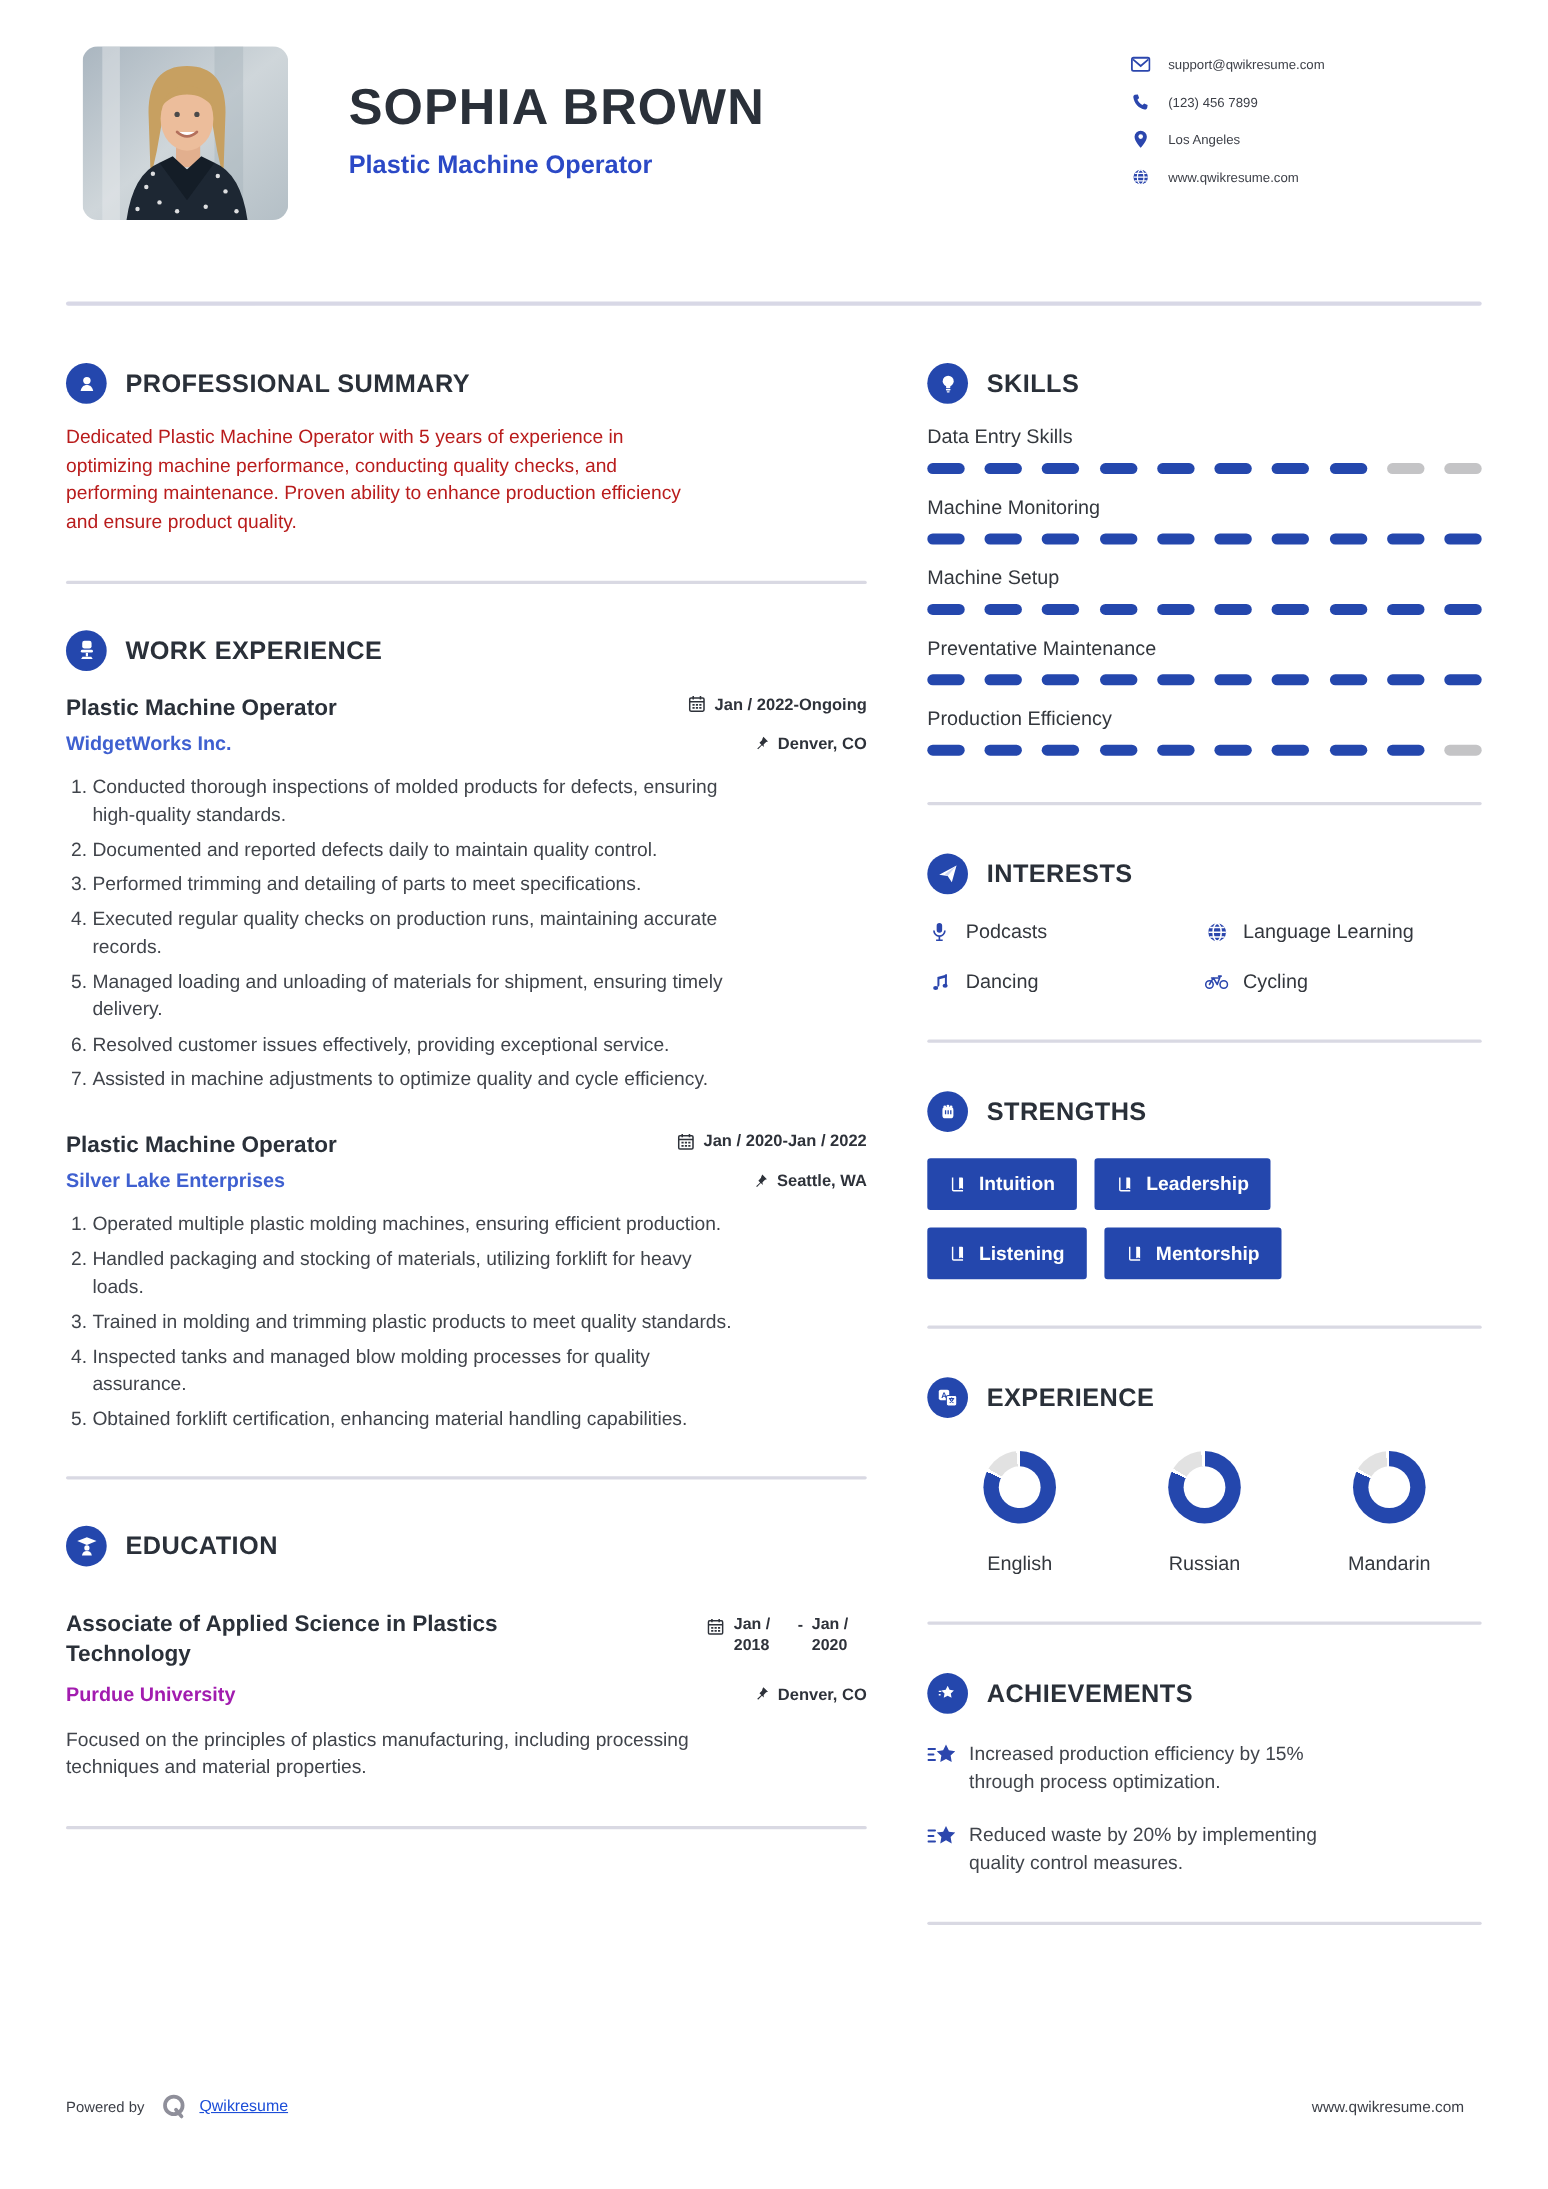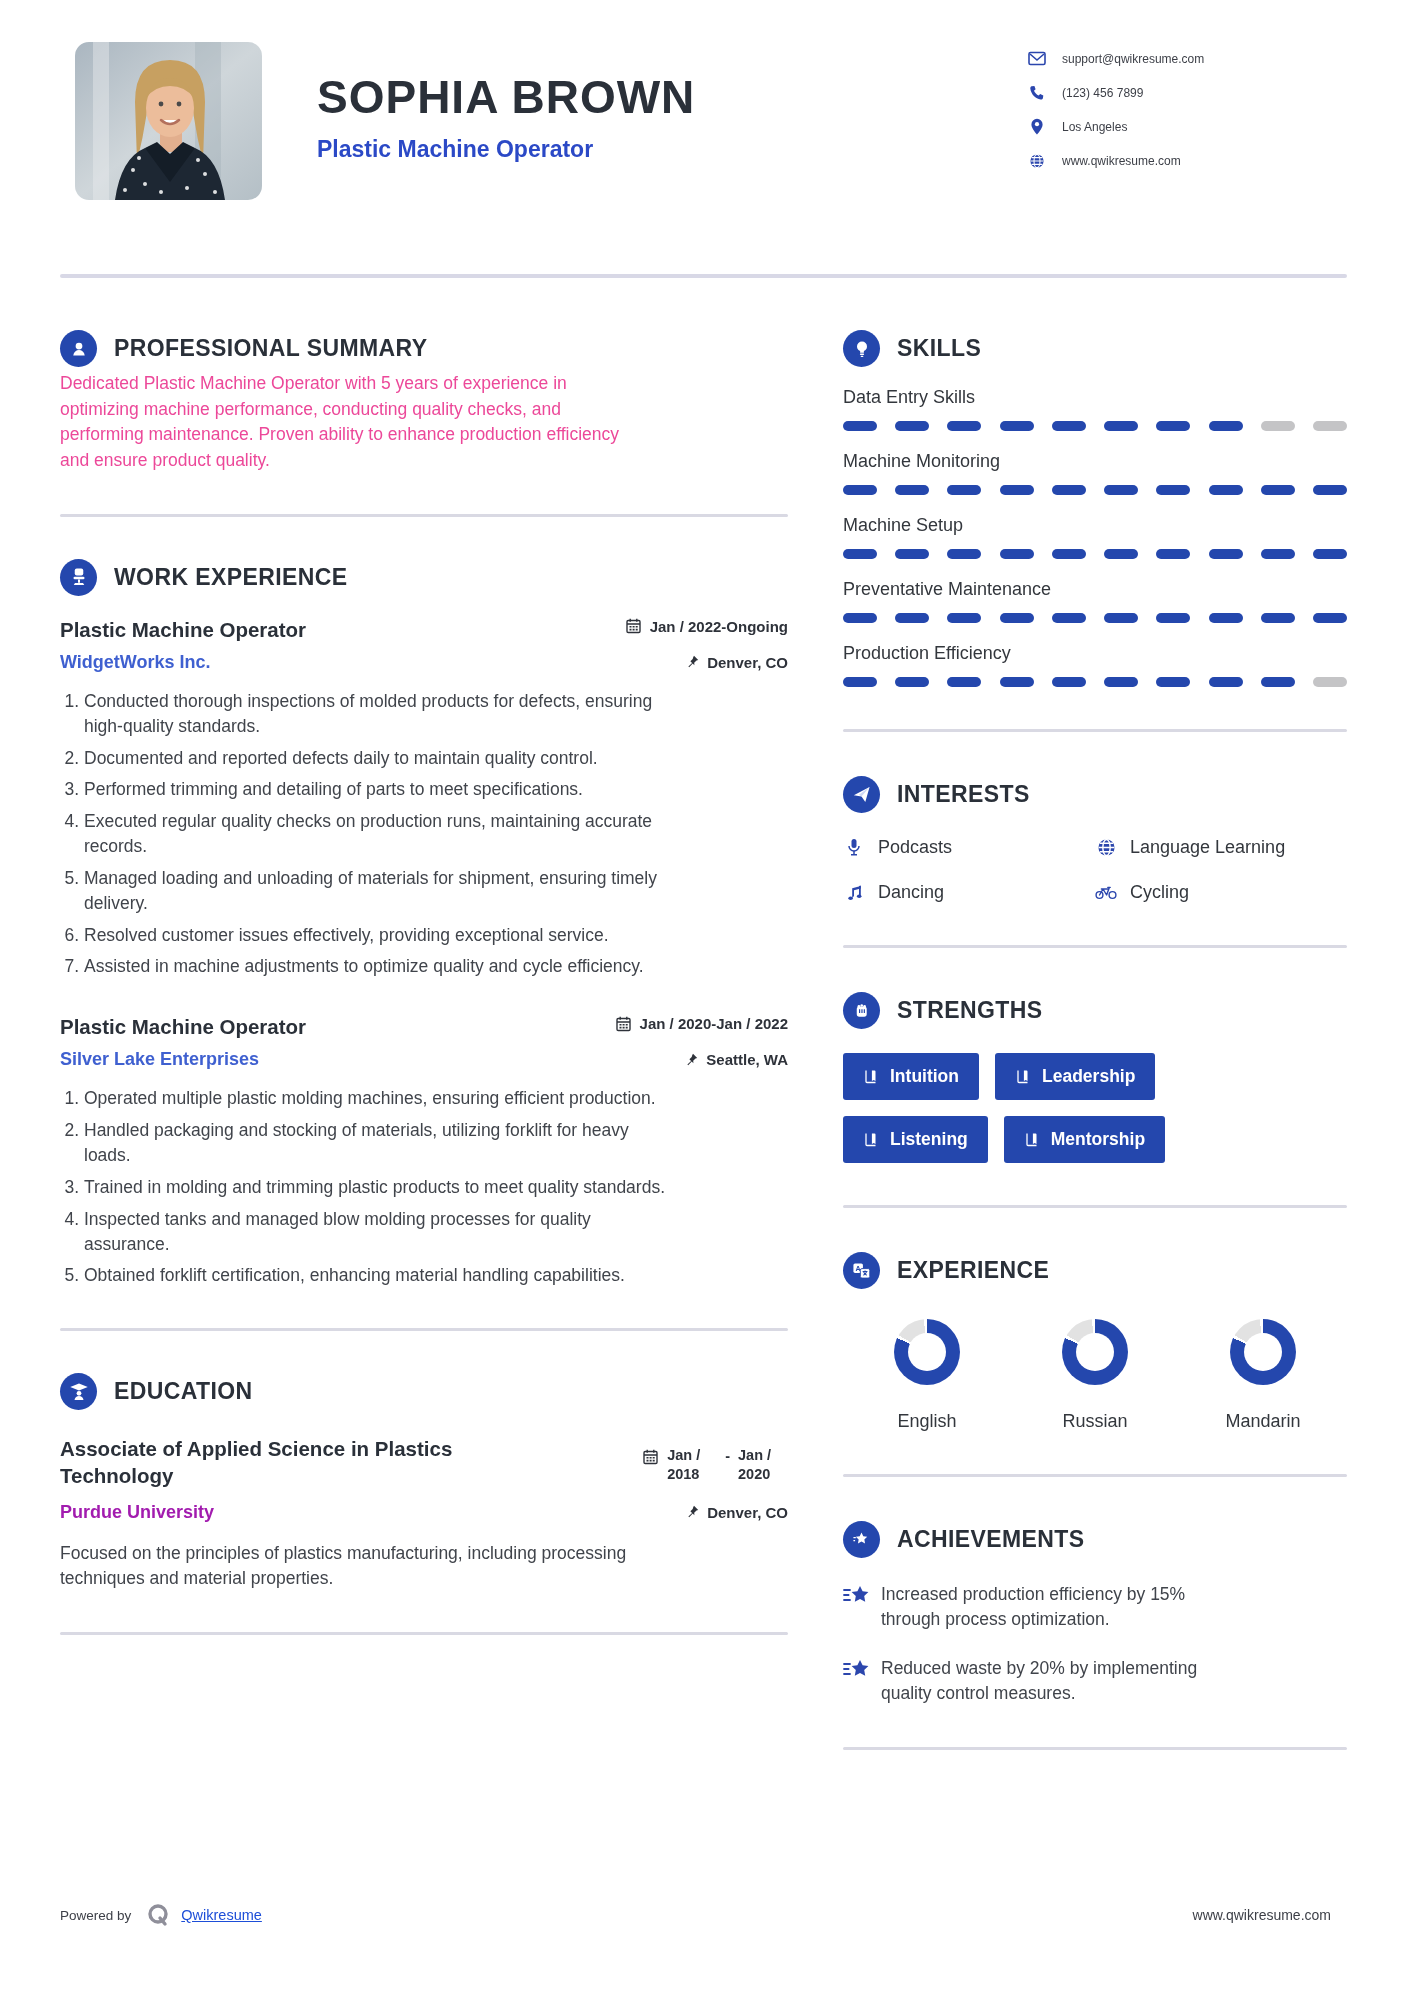--- a/index.html
+++ b/index.html
@@ -24,41 +24,41 @@
 
   
   .columns { display:flex; padding:52px 60px 0 60px; }
   .col-left { width:728px; flex:0 0 auto; }
   .col-right { margin-left:55px; flex:1; }
 
   .sec-head { display:flex; align-items:center; }
   .sec-badge { width:37px; height:37px; border-radius:50%; background:#2447ad; display:flex; align-items:center; justify-content:center; flex:0 0 auto; }
   .sec-title { margin-left:17px; font-size:23px; font-weight:800; letter-spacing:.4px; color:#2a3039; }
 
-  .summary-text { margin-top:4px; font-size:17.5px; line-height:1.47; color:#ec4899; max-width:565px; }
+  .summary-text { margin-top:18px; font-size:17.5px; line-height:1.47; color:#b91c1c; max-width:565px; }
 
   .lrule { margin:40px 0 42px 0; }
   .rrule { margin:42px 0 44px 0; }
 
   
   .job { margin-top:22px; }
   .job-line1 { display:flex; align-items:flex-start; }
   .job-name { font-size:20.5px; font-weight:700; color:#2a3039; }
   .job-meta { margin-left:auto; display:flex; align-items:center; font-size:15px; font-weight:600; color:#2e323a; white-space:nowrap; }
   .job-meta .micon { margin-right:9px; display:flex; }
   .job-line2 { display:flex; align-items:center; margin-top:10px; }
   .company { font-size:18px; color:#3f60d0; font-weight:600; cursor:pointer; }
   .loc-meta { margin-left:auto; display:flex; align-items:center; font-size:15px; font-weight:600; color:#2e323a; }
   .loc-meta .micon { margin-right:8px; display:flex; }
   .bullets { margin:16px 0 0 0; padding-left:24px; max-width:612px; }
   .bullets li { font-size:17.5px; line-height:1.42; color:#40444b; margin-bottom:7px; }
   .job + .job { margin-top:36px; }
 
   
-  .edu-line1 { display:flex; align-items:center; margin-top:26px; }
+  .edu-line1 { display:flex; align-items:flex-start; margin-top:40px; }
   .degree { font-size:20.5px; font-weight:700; color:#2a3039; max-width:420px; line-height:1.3; }
   .edu-dates { margin-left:auto; display:flex; align-items:flex-start; font-size:14.5px; font-weight:600; color:#2e323a; padding-top:4px; }
   .edu-dates .micon { margin-right:9px; margin-top:3px; }
   .date-block { width:50px; line-height:1.3; }
   .date-sep { margin:2px 8px 0 8px; }
   .edu-line2 { display:flex; align-items:center; margin-top:12px; }
   .school { font-size:18px; color:#a21caf; font-weight:600; cursor:pointer; }
   .edu-desc { margin-top:18px; font-size:17.5px; line-height:1.47; color:#40444b; max-width:585px; }
 
   

